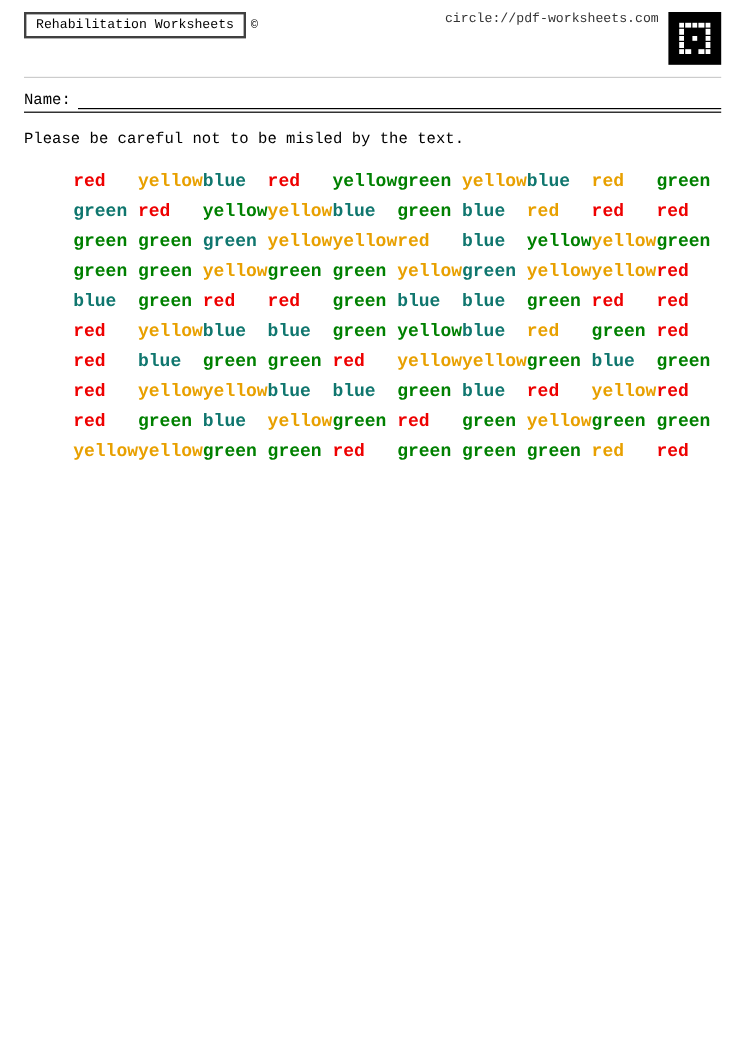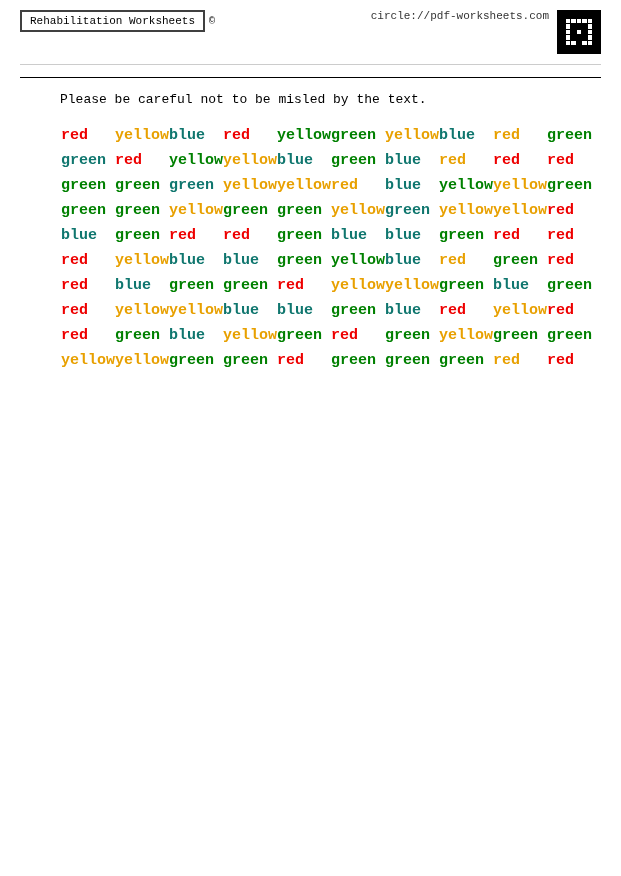--- a/index.html
+++ b/index.html
@@ -66,21 +66,20 @@
     }
     .instructions {
       margin-bottom: 18px;
     }
     .instr-line1 {
       font-size: 14px;
       margin-bottom: 4px;
     }
     .instr-line2 {
       font-size: 13px;
-      margin-left: 40px;
     }
     .highlight-word {
       font-weight: bold;
       color: #00f;
       font-size: 16px;
     }
     .word-grid {
       display: flex;
       flex-direction: column;
       gap: 4px;
@@ -177,20 +176,24 @@
         <div class="qr-cell b"></div>
         <div class="qr-cell b"></div>
         <div class="qr-cell b"></div>
     </div>
   </div>
 </div>
 
 <hr class="separator-line">
 
 <div class="name-date-row">
+  <div class="field">
+    <span class="field-label">Name:</span>
+    <div class="field-line"></div>
+  </div>
 </div>
 
 <div class="instructions">
   <div class="instr-line2">Please be careful not to be misled by the text.</div>
 </div>
 
 <div class="word-grid" id="word-grid">
 <div class="word-row">
       <span class="word red">red</span>
       <span class="word yellow">yellow</span>

